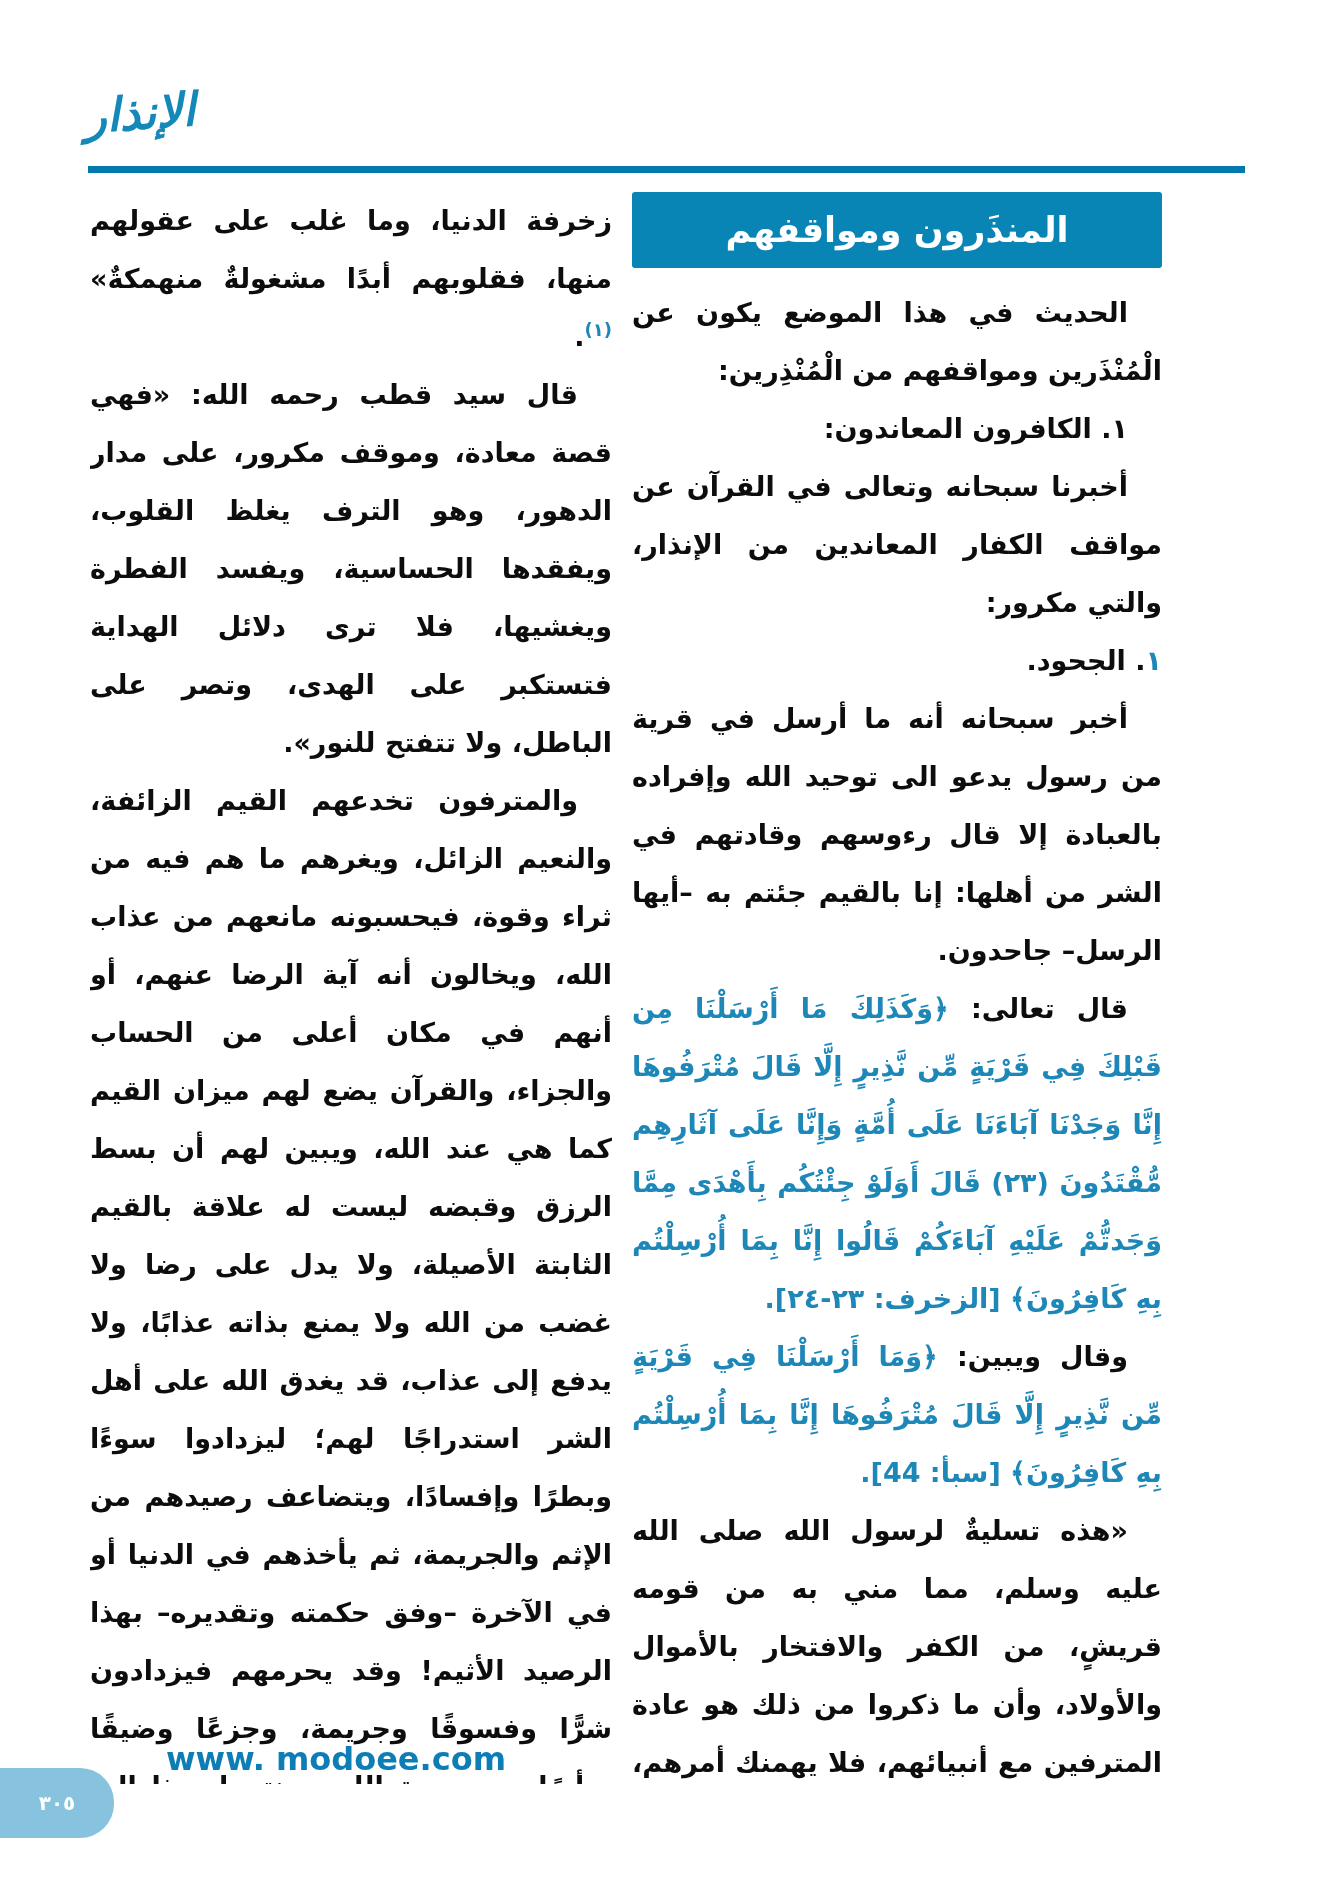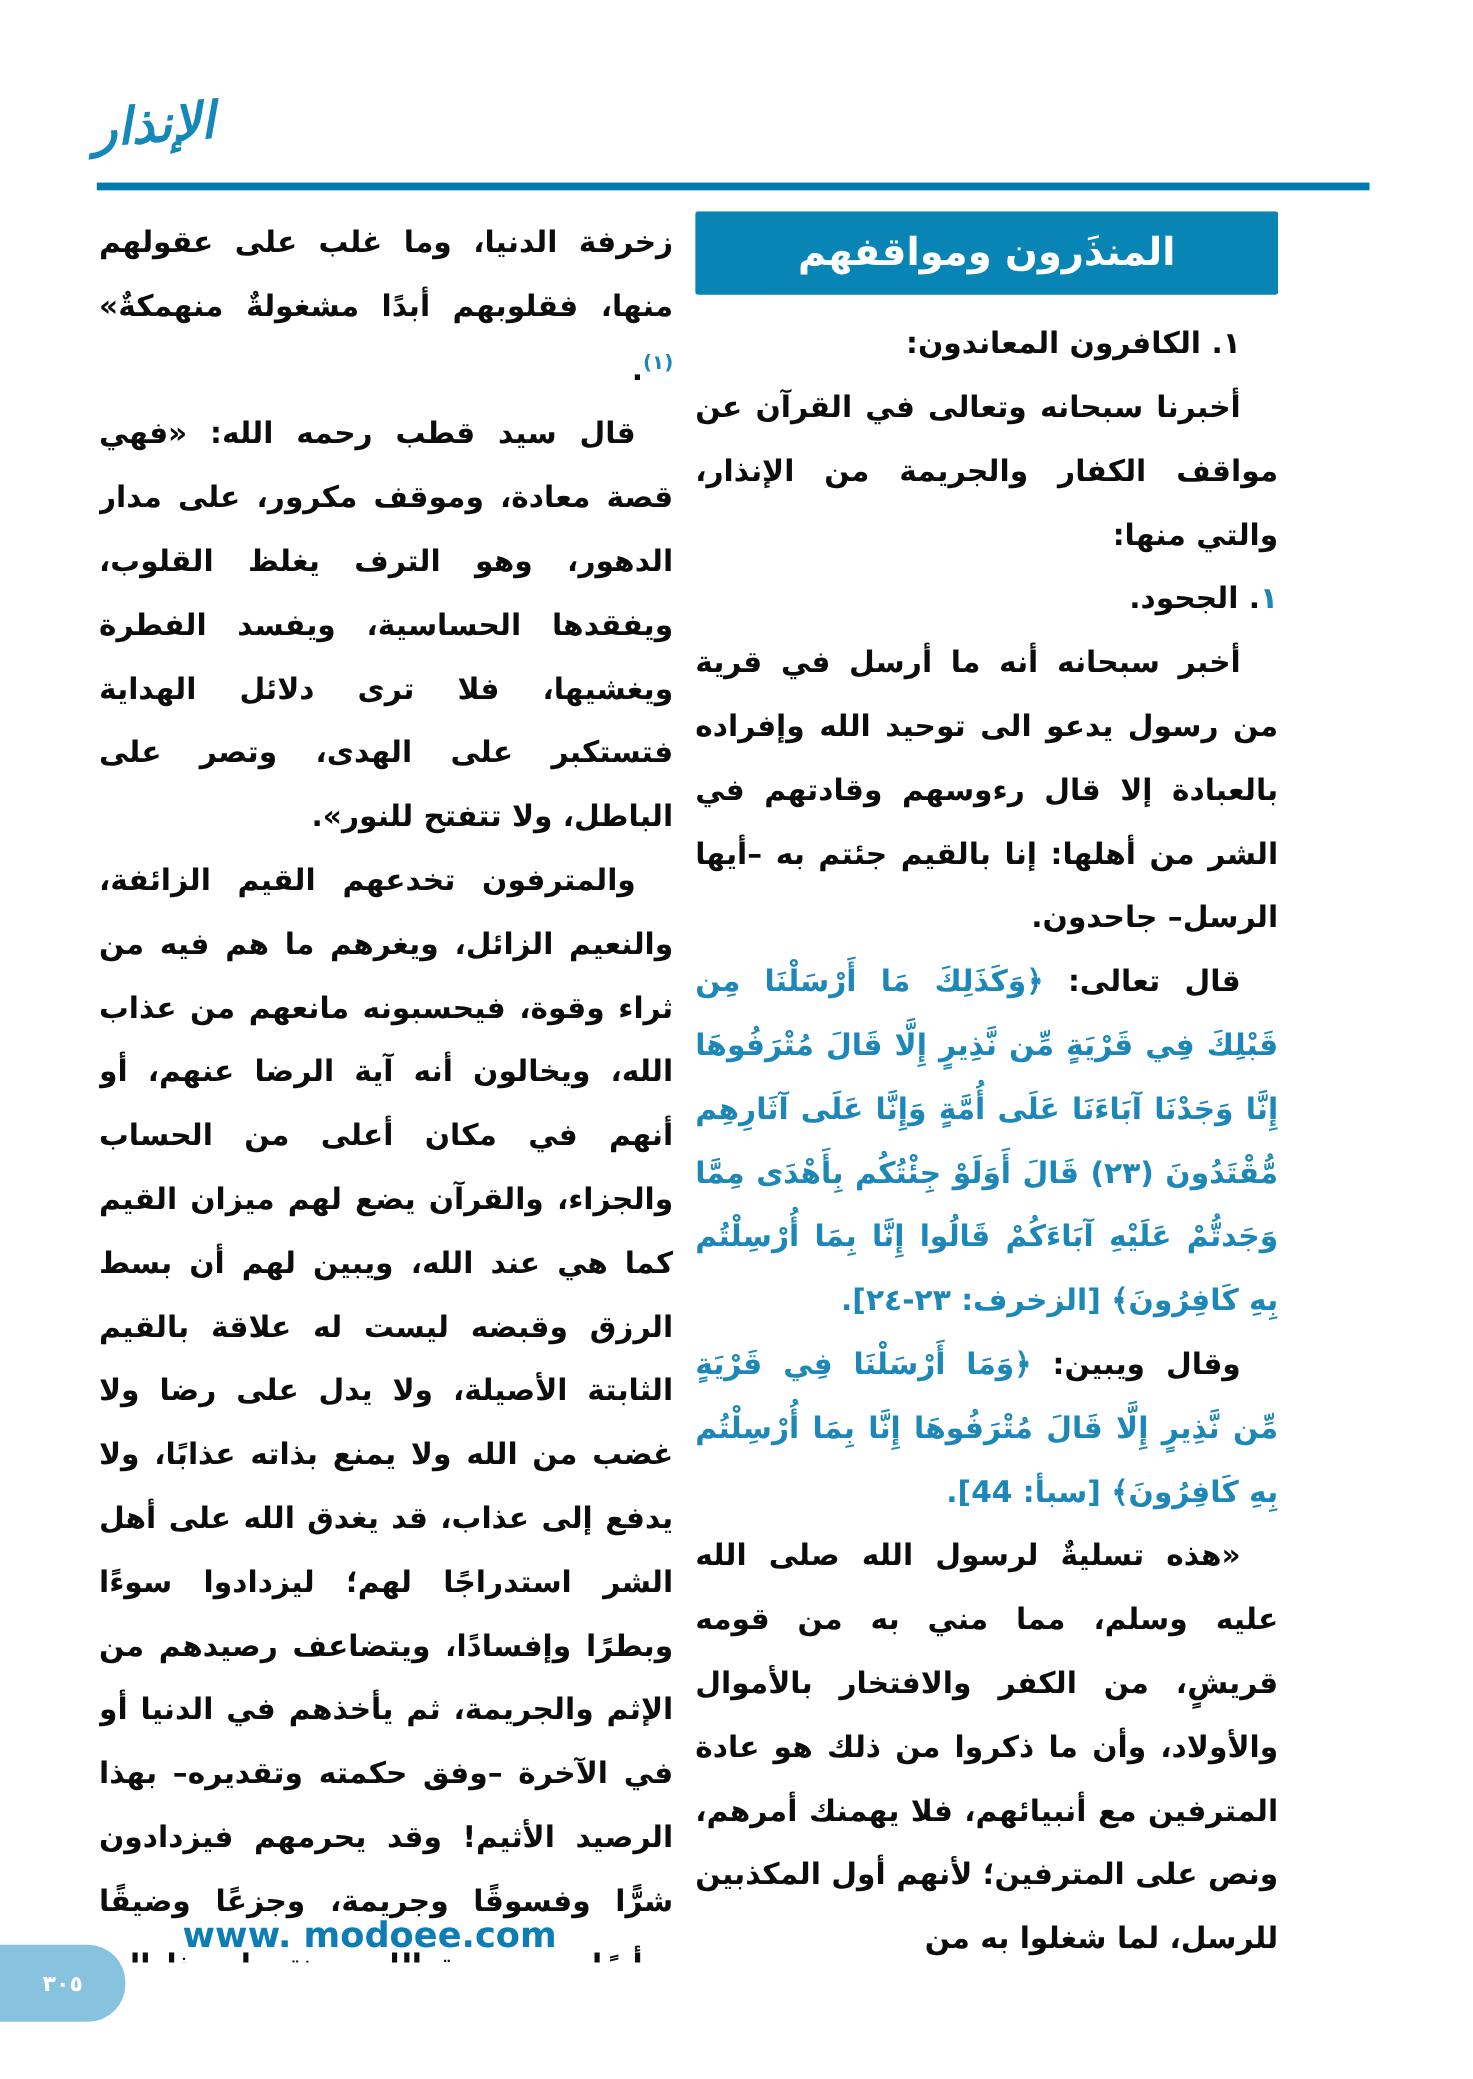--- a/index.html
+++ b/index.html
@@ -77,22 +77,23 @@
 
 <div class="logo">الإنذار</div>
 <div class="header-rule"></div>
 
 <div class="columns">
 
   <div class="col col-right">
     <div class="title-box">
       <span>المنذَرون ومواقفهم</span>
     </div>
+    <p>الحديث في هذا الموضع يكون عن الْمُنْذَرين ومواقفهم من الْمُنْذِرين:</p>
     <p>١. الكافرون المعاندون:</p>
-    <p>أخبرنا سبحانه وتعالى في القرآن عن مواقف الكفار والجريمة من الإنذار، والتي منها:</p>
+    <p>أخبرنا سبحانه وتعالى في القرآن عن مواقف الكفار المعاندين من الإنذار، والتي مكرور:</p>
     <p class="no-indent"><span class="blue">١</span><span>. الجحود.</span></p>
     <p>أخبر سبحانه أنه ما أرسل في قرية من رسول يدعو الى توحيد الله وإفراده بالعبادة إلا قال رءوسهم وقادتهم في الشر من أهلها: إنا بالقيم جئتم به –أيها الرسل– جاحدون.</p>
     <p><span>قال تعالى: </span><span class="verse">﴿وَكَذَلِكَ مَا أَرْسَلْنَا مِن قَبْلِكَ فِي قَرْيَةٍ مِّن نَّذِيرٍ إِلَّا قَالَ مُتْرَفُوهَا إِنَّا وَجَدْنَا آبَاءَنَا عَلَى أُمَّةٍ وَإِنَّا عَلَى آثَارِهِم مُّقْتَدُونَ (٢٣) قَالَ أَوَلَوْ جِئْتُكُم بِأَهْدَى مِمَّا وَجَدتُّمْ عَلَيْهِ آبَاءَكُمْ قَالُوا إِنَّا بِمَا أُرْسِلْتُم بِهِ كَافِرُونَ﴾ </span><span class="verse">[الزخرف: ٢٣-٢٤].</span></p>
     <p><span>وقال ويبين: </span><span class="verse">﴿وَمَا أَرْسَلْنَا فِي قَرْيَةٍ مِّن نَّذِيرٍ إِلَّا قَالَ مُتْرَفُوهَا إِنَّا بِمَا أُرْسِلْتُم بِهِ كَافِرُونَ﴾ </span><span class="verse">[سبأ: 44].</span></p>
     <p>«هذه تسليةٌ لرسول الله صلى الله عليه وسلم، مما مني به من قومه قريشٍ، من الكفر والافتخار بالأموال والأولاد، وأن ما ذكروا من ذلك هو عادة المترفين مع أنبيائهم، فلا يهمنك أمرهم، ونص على المترفين؛ لأنهم أول المكذبين للرسل، لما شغلوا به من</p>
   </div>
 
   <div class="col col-left">
     <p class="no-indent"><span>زخرفة الدنيا، وما غلب على عقولهم منها، فقلوبهم أبدًا مشغولةٌ منهمكةٌ»</span> <sup class="fn-marker">(١)</sup><span>.</span></p>
     <p>قال سيد قطب رحمه الله: «فهي قصة معادة، وموقف مكرور، على مدار الدهور، وهو الترف يغلظ القلوب، ويفقدها الحساسية، ويفسد الفطرة ويغشيها، فلا ترى دلائل الهداية فتستكبر على الهدى، وتصر على الباطل، ولا تتفتح للنور».</p>

